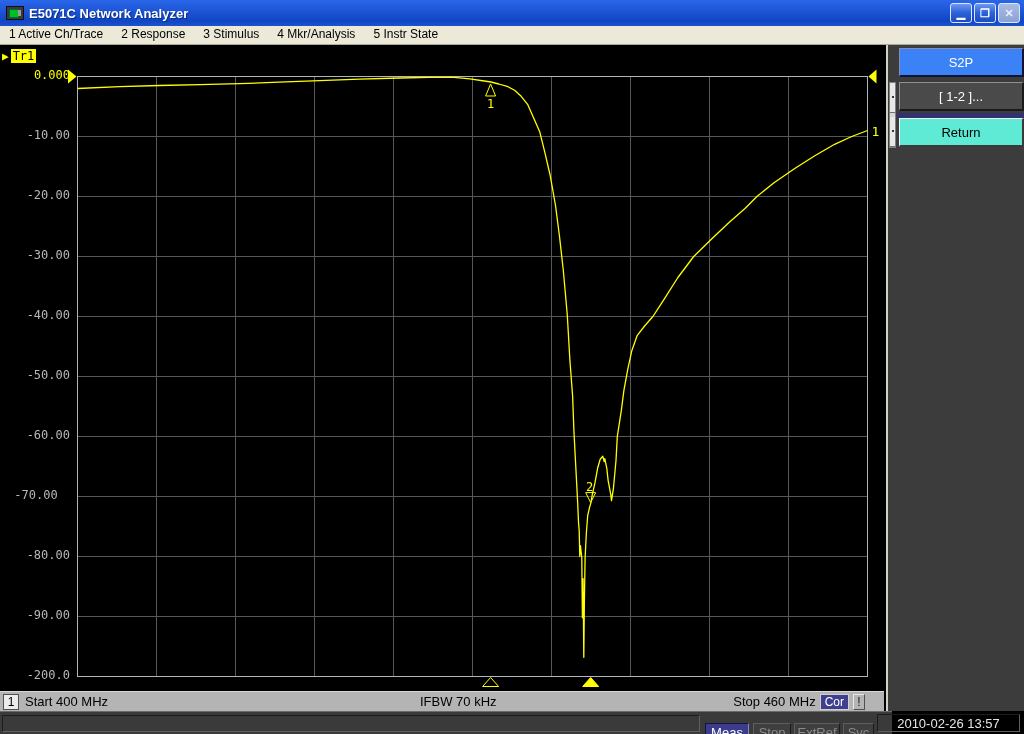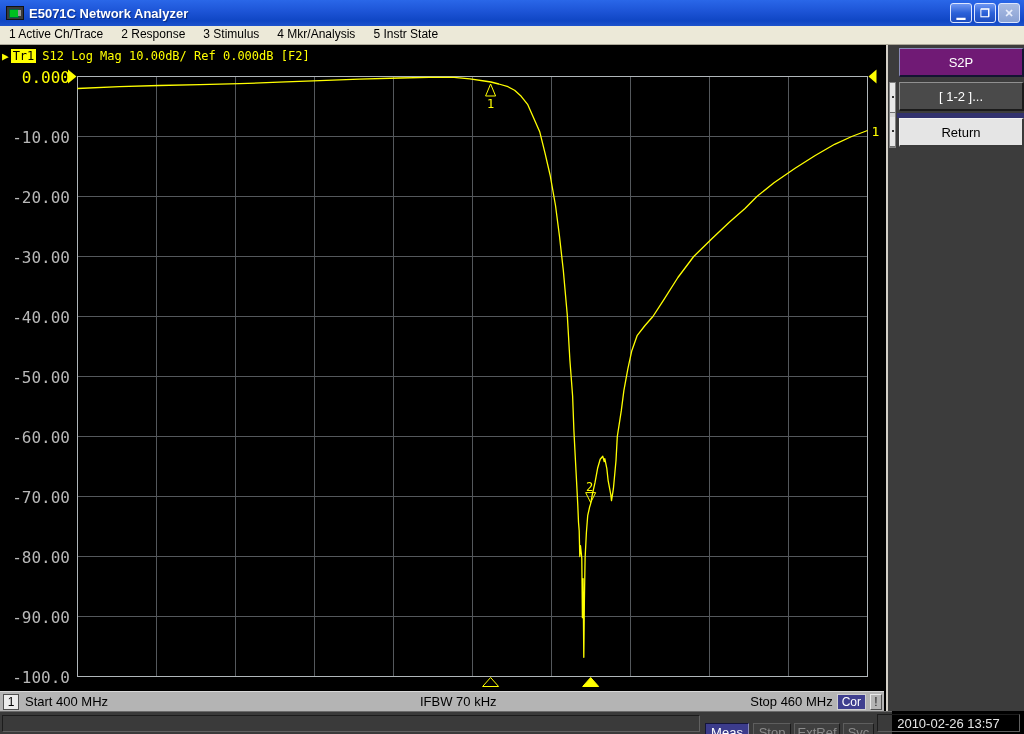--- a/index.html
+++ b/index.html
@@ -33,49 +33,49 @@
 
   .trace-status { position:absolute; left:2px; top:4px; height:14px; display:flex; align-items:center;
     font-family:"DejaVu Sans Mono", monospace; font-size:12px; color:#ffff00; white-space:pre; }
   .trace-arrow { color:#ffff00; font-size:11px; margin-right:2px; }
   .trace-name { background:#ffff00; color:#000; padding:0 2px; margin-right:6px; }
 
   .marker-readout { position:absolute; left:95px; top:36px; font-family:"DejaVu Sans Mono", monospace;
     font-size:12px; line-height:14px; color:#ffff00; white-space:pre; z-index:5; }
 
   .y-label { position:absolute; width:68px; text-align:right; font-family:"DejaVu Sans Mono", monospace;
-    font-size:16px; color:#b8b8b8; z-index:4; }
+    font-size:12px; color:#b8b8b8; z-index:4; }
   .y-label.ref { color:#ffff00; }
 
   .plot-svg { position:absolute; left:67px; top:30px; overflow:visible; z-index:3; }
 
   
   .sidebar { position:absolute; left:886px; top:45px; width:138px; height:666px; background:#3c3c3c;
     border-left:2px solid #d4d0c8; }
   .scroll-strip { position:absolute; left:1px; top:37px; width:7px; height:66px; background:#d8d8d8;
     border:1px solid #808080; }
   .scroll-knob { position:absolute; left:0; width:5px; background:#e8e8e8; border-bottom:1px solid #707070; }
   .scroll-knob::after { content:""; position:absolute; left:2px; top:45%; width:2px; height:2px; background:#333; }
   .softkey { position:absolute; left:11px; width:125px; height:29px; display:flex; align-items:center;
     justify-content:center; font-size:13px; cursor:default; }
-  .softkey.navy { background:#701a75; color:#fff; border-top:1px solid #8a8ab8; border-left:1px solid #8a8ab8;
+  .softkey.navy { background:#3b82f6; color:#fff; border-top:1px solid #8a8ab8; border-left:1px solid #8a8ab8;
     border-right:2px solid #141432; border-bottom:2px solid #141432; }
   .softkey.dark { background:#4a4a4a; color:#fff; border-top:1px solid #909090; border-left:1px solid #909090;
     border-right:2px solid #1a1a1a; border-bottom:2px solid #1a1a1a; }
-  .softkey.light { background:#e5e5e5; color:#000; border-top:1px solid #f2f2f2; border-left:1px solid #f2f2f2;
+  .softkey.light { background:#5eead4; color:#000; border-top:1px solid #f2f2f2; border-left:1px solid #f2f2f2;
     border-right:2px solid #3a3a3a; border-bottom:2px solid #3a3a3a; }
   .navy-divider { position:absolute; left:9px; width:129px; height:5px; background:#32326e; top:68px; }
 
   
   .channelbar { position:absolute; left:0; top:691px; width:884px; height:20px; background:#b4b4b4;
     display:flex; align-items:center; font-size:13px; color:#000; border-top:1px solid #d8d8d8; }
   .ch-badge { width:16px; height:16px; background:#ececec; border:1px solid #505050; margin:0 6px 0 3px;
     display:flex; align-items:center; justify-content:center; font-size:12px; }
   .ifbw { position:absolute; left:420px; }
-  .right-group { margin-left:auto; display:flex; align-items:center; gap:4px; padding-right:2px; }
+  .right-group { margin-left:auto; display:flex; align-items:center; gap:4px; padding-right:19px; }
   .cor-badge { background:#3f3f8f; color:#fff; font-size:12px; padding:0 4px; height:16px;
     display:flex; align-items:center; border:1px solid #d0d0d0; }
   .alert-badge { background:#b4b4b4; color:#202020; font-size:12px; width:12px; height:16px;
     display:flex; align-items:center; justify-content:center;
     border-top:1px solid #e8e8e8; border-left:1px solid #e8e8e8; border-right:1px solid #505050; border-bottom:1px solid #505050; }
 
   
   .statusbar { position:absolute; left:0; top:711px; width:892px; height:23px; background:#3a3a3a;
     border-top:1px solid #6a6a6a; display:flex; align-items:center; }
   .sunken-spacer { position:absolute; left:2px; top:3px; width:698px; height:17px;
@@ -107,34 +107,33 @@
     <div class="menu-item">2 Response</div>
     <div class="menu-item">3 Stimulus</div>
     <div class="menu-item">4 Mkr/Analysis</div>
     <div class="menu-item">5 Instr State</div>
   </div>
 
 <div class="main">
   <div class="trace-status">
     <span class="trace-arrow">▶</span>
     <span class="trace-name">Tr1</span>
-    <span>S12 Log Mag 10.00dB/ Ref 0.000dB [F2]</span>
   </div>
   <div id="ylabels">
       <div class="y-label ref" style="top: 23px; left: 2px;">0.000</div>
       <div class="y-label" style="top: 83px; left: 2px;">-10.00</div>
       <div class="y-label" style="top: 143px; left: 2px;">-20.00</div>
       <div class="y-label" style="top: 203px; left: 2px;">-30.00</div>
       <div class="y-label" style="top: 263px; left: 2px; text-align: right;">-40.00</div>
       <div class="y-label" style="top: 323px; left: 2px;">-50.00</div>
       <div class="y-label" style="top: 383px; left: 2px;">-60.00</div>
-      <div class="y-label" style="top: 443px; left: 2px;">-70.00</div>
+      <div class="y-label" style="top: 443px; left: 2px; text-align: center;">-70.00</div>
       <div class="y-label" style="top: 503px; left: 2px;">-80.00</div>
       <div class="y-label" style="top: 563px; left: 2px;">-90.00</div>
-      <div class="y-label" style="top: 623px; left: 2px;">-100.0</div>
+      <div class="y-label" style="top: 623px; left: 2px;">-200.0</div>
     </div>
   <svg class="plot-svg" id="plotsvg" width="812" height="616" viewBox="0 0 812 616">
       <line x1="89.5" y1="1.5" x2="89.5" y2="601.5" stroke="#54585c" stroke-width="1"></line>
       <line x1="168.5" y1="1.5" x2="168.5" y2="601.5" stroke="#54585c" stroke-width="1"></line>
       <line x1="247.5" y1="1.5" x2="247.5" y2="601.5" stroke="#54585c" stroke-width="1"></line>
       <line x1="326.5" y1="1.5" x2="326.5" y2="601.5" stroke="#54585c" stroke-width="1"></line>
       <line x1="405.5" y1="1.5" x2="405.5" y2="601.5" stroke="#54585c" stroke-width="1"></line>
       <line x1="484.5" y1="1.5" x2="484.5" y2="601.5" stroke="#54585c" stroke-width="1"></line>
       <line x1="563.5" y1="1.5" x2="563.5" y2="601.5" stroke="#54585c" stroke-width="1"></line>
       <line x1="642.5" y1="1.5" x2="642.5" y2="601.5" stroke="#54585c" stroke-width="1"></line>

